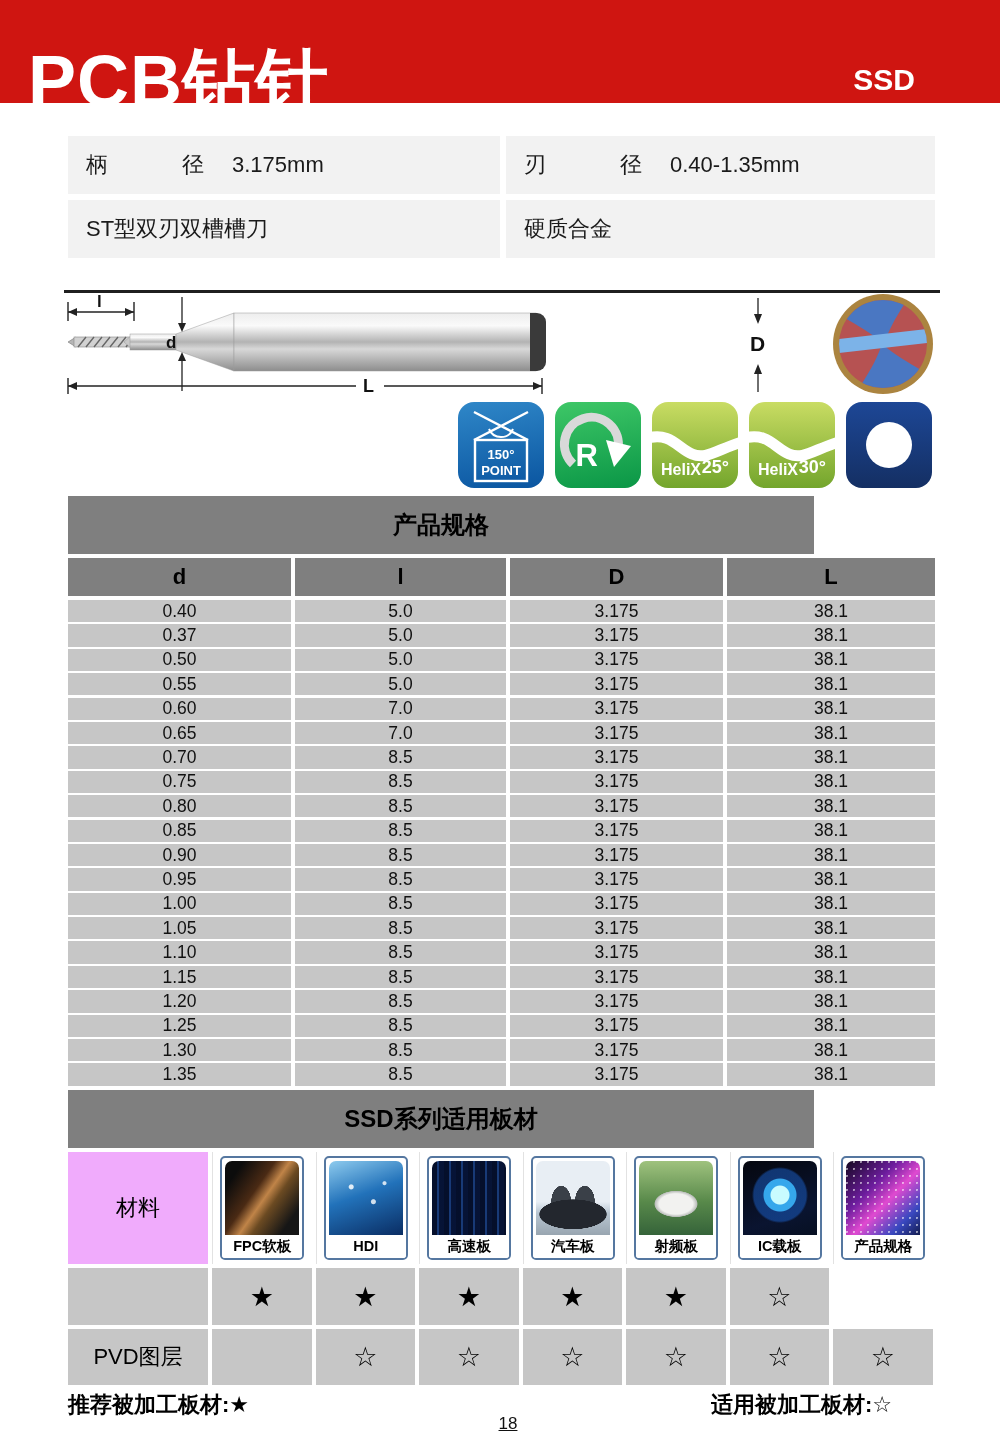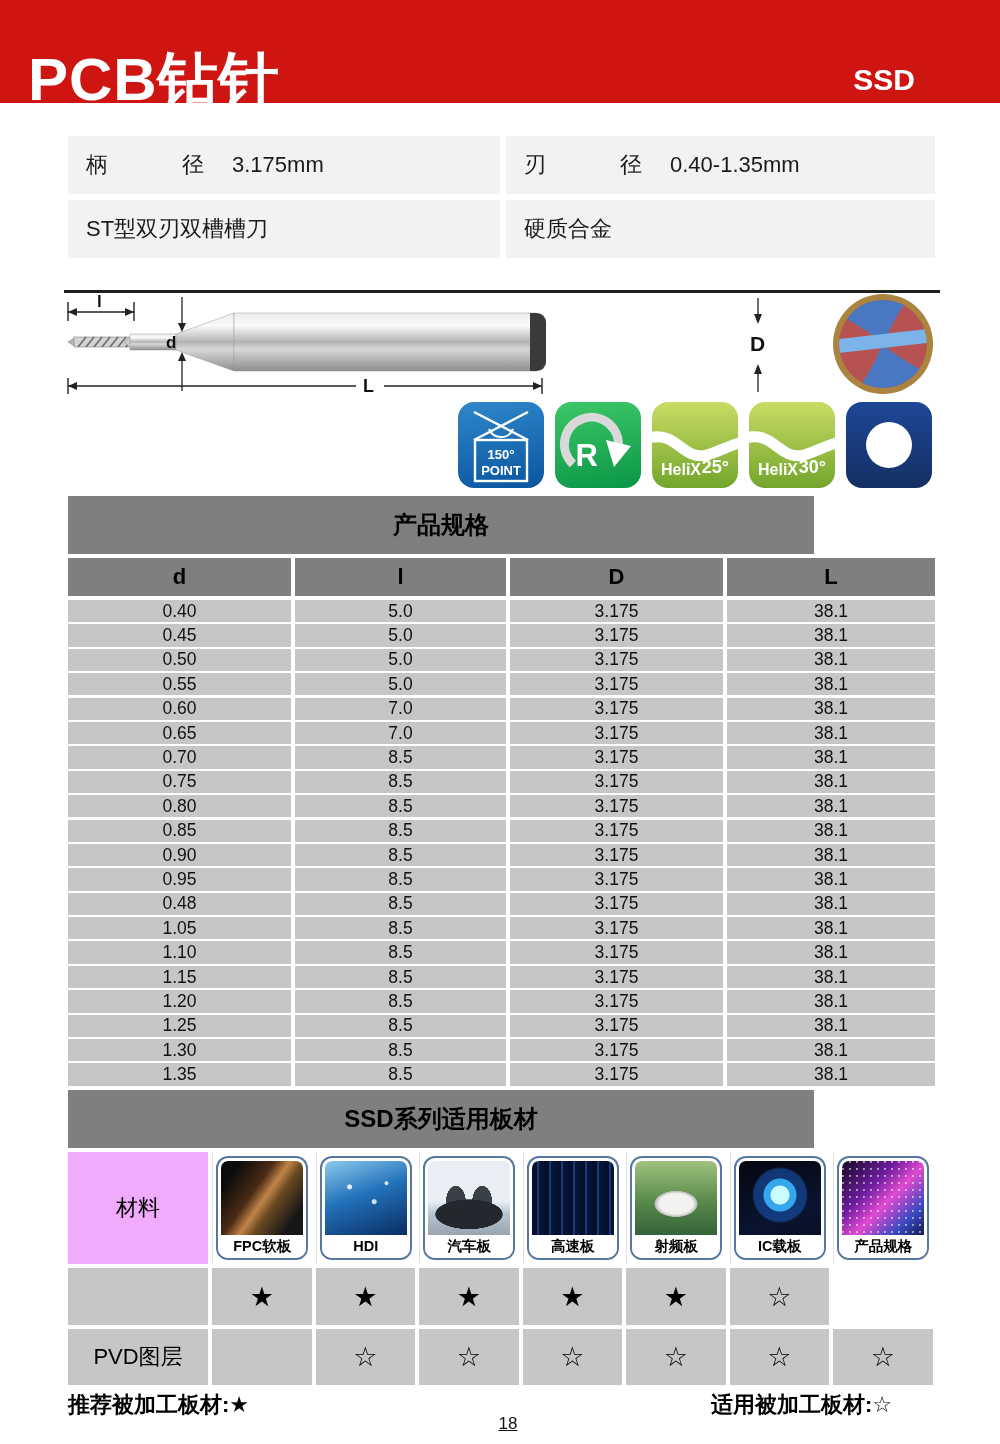--- a/index.html
+++ b/index.html
@@ -1,20 +1,20 @@
 <!DOCTYPE html>
 <html><head>
 <meta charset="utf-8">
 <style>
   html,body{margin:0;padding:0;background:#fff;}
   body{width:1000px;height:1444px;position:relative;font-family:"Liberation Sans","DejaVu Sans",sans-serif;color:#111;overflow:hidden;}
 
   
   .banner{position:absolute;left:0;top:0;width:1000px;height:103px;background:#cf1511;}
-  .banner-title{position:absolute;left:28px;top:40px;font-size:60px;font-weight:bold;color:#fff;letter-spacing:1px;}
+  .banner-title{position:absolute;left:28px;top:34px;font-size:72px;font-weight:bold;color:#fff;letter-spacing:1px;}
   .banner-series{position:absolute;right:85px;bottom:6px;font-size:30px;font-weight:bold;color:#fff;}
 
   
   .spec-row{position:absolute;left:68px;width:867px;height:58px;display:grid;grid-template-columns:432px 429px;column-gap:6px;}
   .spec-row.r1{top:136px;}
   .spec-row.r2{top:200px;}
   .spec-cell{background:#f2f2f2;display:flex;align-items:center;padding-left:18px;font-size:22px;color:#1a1a1a;}
   .spec-cell .sp2{margin-left:74px;}
   .spec-cell .spv{margin-left:28px;}
 
@@ -47,21 +47,21 @@
   .thcell{background:#7f7f7f;color:#000;font-size:22px;font-weight:bold;display:flex;align-items:center;justify-content:center;}
   .tbody{position:absolute;left:68px;top:600px;width:867px;display:flex;flex-direction:column;row-gap:2.1px;align-items:center;}
   .trow{display:grid;grid-template-columns:223px 211px 213px 208px;column-gap:4px;height:22.3px;}
   .tcell{background:#c6c6c6;color:#111;font-size:17.5px;display:flex;align-items:center;justify-content:center;}
 
   
   .mgrid{position:absolute;left:68px;width:867px;display:grid;grid-template-columns:140px repeat(7,99.5px);column-gap:4px;}
   .mats{top:1152px;height:112px;background:#fff;}
   .mside{background:#f0abfc;display:flex;align-items:center;justify-content:center;font-size:22px;color:#000;}
   .mcell{background:#fff;display:flex;align-items:center;justify-content:center;border-left:1px solid #e2e2e2;}
-  .card{width:92px;height:104px;border:2px solid #5577a0;border-radius:12px;background:#fff;box-sizing:border-box;display:flex;flex-direction:column;overflow:hidden;}
+  .card{width:84px;height:104px;border:2px solid #5577a0;border-radius:5px;background:#fff;box-sizing:border-box;display:flex;flex-direction:column;overflow:hidden;}
   .thumb{flex:1;margin:3px 3px 0 3px;border-radius:7px 7px 0 0;}
   .mlabel{height:23px;font-size:14.5px;font-weight:bold;color:#000;text-align:center;line-height:22px;background:#fff;}
   .art-0{background:linear-gradient(125deg,#0c0c0c 15%,#4a2a14 40%,#c08448 52%,#6b4a22 62%,#161616 85%);}
   .art-1{background:radial-gradient(circle at 30% 35%,rgba(255,255,255,.85) 2px,transparent 3px),radial-gradient(circle at 60% 55%,rgba(255,255,255,.8) 2px,transparent 3px),radial-gradient(circle at 75% 30%,rgba(255,255,255,.8) 1.5px,transparent 2.5px),linear-gradient(160deg,#8ecbee 0%,#2272ba 45%,#0a2d63 100%);}
   .art-2{background:radial-gradient(ellipse 34px 15px at 50% 72%,#23272e 98%,transparent 100%),radial-gradient(ellipse 10px 16px at 34% 55%,#3a4048 98%,transparent 100%),radial-gradient(ellipse 10px 16px at 66% 55%,#3a4048 98%,transparent 100%),linear-gradient(#e8eef4 55%,#b9c6d2 70%,#98a5b0 100%);}
   .art-3{background:linear-gradient(rgba(2,8,30,.45),rgba(2,8,30,.45)),repeating-linear-gradient(90deg,#071536 0 5px,#2a63c0 5px 7px,#0a1d4a 7px 12px);}
   .art-4{background:radial-gradient(ellipse 28px 17px at 50% 58%,#f2f2f0 60%,#b9bdb9 75%,transparent 78%),linear-gradient(#9fc27e 0%,#58894a 55%,#35633a 100%);}
   .art-5{background:radial-gradient(circle at 50% 46%,#c9fbff 0 9px,#35a7ec 10px 16px,rgba(25,90,190,.55) 17px 26px,transparent 28px),linear-gradient(160deg,#05070f,#0a1430 70%,#071022);}
   .art-6{background:radial-gradient(circle at 10% 10%,rgba(255,255,255,.55) 1px,transparent 1.6px),linear-gradient(135deg,#14081f 0%,#6d1d9e 35%,#e04ad0 55%,#3948c0 80%,#131c4e 100%);background-size:7px 7px,100% 100%;}
 
@@ -210,21 +210,21 @@
   <div class="thcell">L</div>
 </div>
 <div class="tbody">
     <div class="trow">
       <div class="tcell">0.40</div>
       <div class="tcell">5.0</div>
       <div class="tcell">3.175</div>
       <div class="tcell">38.1</div>
     </div>
     <div class="trow">
-      <div class="tcell">0.45</div>
+      <div class="tcell">0.37</div>
       <div class="tcell">5.0</div>
       <div class="tcell">3.175</div>
       <div class="tcell">38.1</div>
     </div>
     <div class="trow">
       <div class="tcell">0.50</div>
       <div class="tcell">5.0</div>
       <div class="tcell">3.175</div>
       <div class="tcell">38.1</div>
     </div>
@@ -276,21 +276,21 @@
       <div class="tcell">3.175</div>
       <div class="tcell">38.1</div>
     </div>
     <div class="trow">
       <div class="tcell">0.95</div>
       <div class="tcell">8.5</div>
       <div class="tcell">3.175</div>
       <div class="tcell">38.1</div>
     </div>
     <div class="trow">
-      <div class="tcell">0.48</div>
+      <div class="tcell">1.00</div>
       <div class="tcell">8.5</div>
       <div class="tcell">3.175</div>
       <div class="tcell">38.1</div>
     </div>
     <div class="trow">
       <div class="tcell">1.05</div>
       <div class="tcell">8.5</div>
       <div class="tcell">3.175</div>
       <div class="tcell">38.1</div>
     </div>
@@ -342,28 +342,28 @@
       </div>
     </div>
     <div class="mcell">
       <div class="card">
         <div class="thumb art-1"></div>
         <div class="mlabel">HDI</div>
       </div>
     </div>
     <div class="mcell">
       <div class="card">
+        <div class="thumb art-3"></div>
+        <div class="mlabel">高速板</div>
+      </div>
+    </div>
+    <div class="mcell">
+      <div class="card">
         <div class="thumb art-2"></div>
         <div class="mlabel">汽车板</div>
-      </div>
-    </div>
-    <div class="mcell">
-      <div class="card">
-        <div class="thumb art-3"></div>
-        <div class="mlabel">高速板</div>
       </div>
     </div>
     <div class="mcell">
       <div class="card">
         <div class="thumb art-4"></div>
         <div class="mlabel">射频板</div>
       </div>
     </div>
     <div class="mcell">
       <div class="card">

